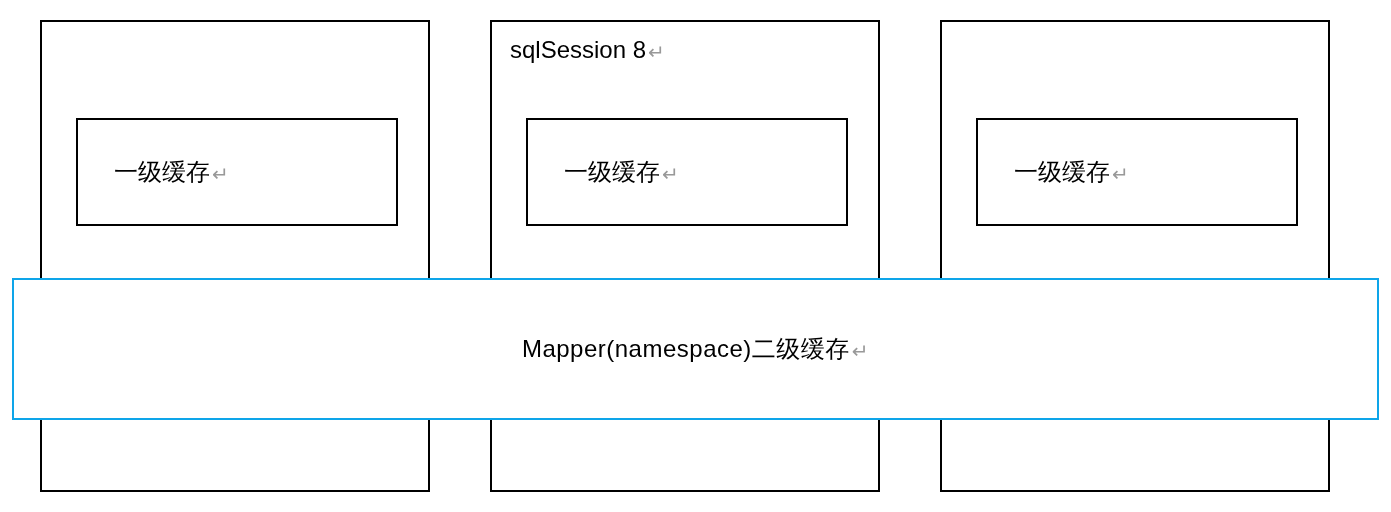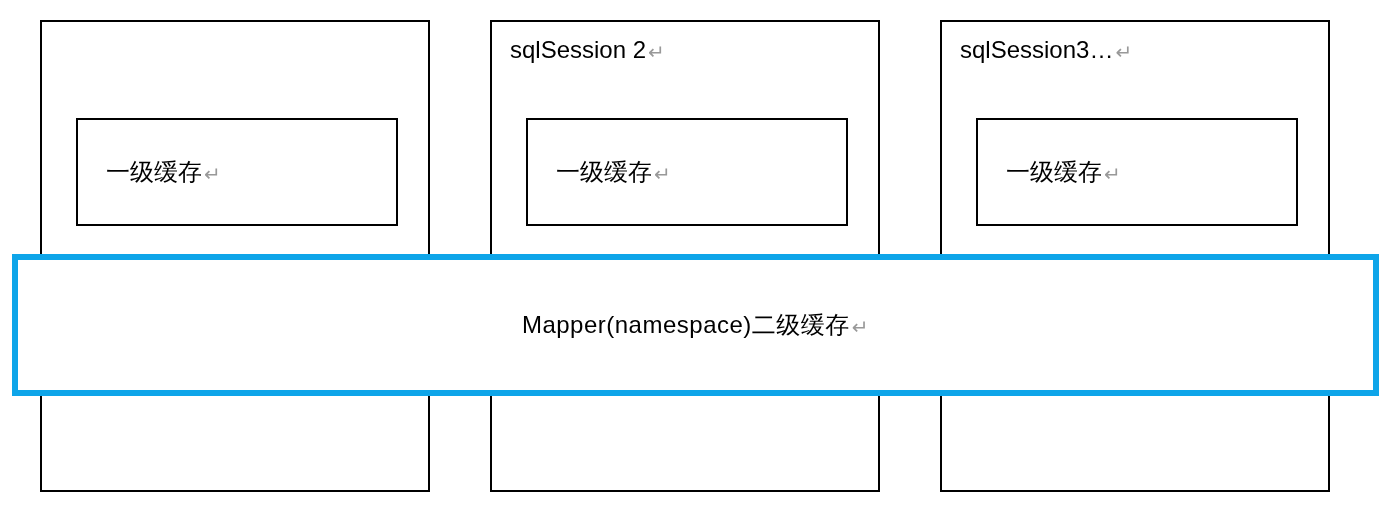--- a/index.html
+++ b/index.html
@@ -31,66 +31,64 @@
       color: #999;
       vertical-align: middle;
       margin-left: 2px;
     }
     .l1-cache-box {
       position: absolute;
       border: 2px solid #000;
       background: #fff;
       display: flex;
       align-items: center;
-      padding-left: 28px;
+      padding-left: 36px;
     }
     .l1-cache-label {
       font-size: 24px;
       color: #000;
     }
     .l2-cache-box {
       position: absolute;
-      border: 6px solid #0ea5e9;
+      border: 2px solid #0ea5e9;
       background: #fff;
       display: flex;
       align-items: center;
       justify-content: center;
+      margin-top: 24px;
     }
     .l2-cache-label {
       font-size: 24px;
       color: #000;
       letter-spacing: 0.5px;
     }
   </style>
 </head>
 <body>
 
 <div class="session-box" style="left:40px; top:20px; width:390px; height:472px;">
   <div class="l1-cache-box" style="left:34px; top:96px; width:322px; height:108px;">
     <span class="l1-cache-label">
       <span>一级缓存</span><span class="return-mark">↵</span>
     </span>
   </div>
 </div>
 
 <div class="session-box" style="left:490px; top:20px; width:390px; height:472px;">
   <div class="session-label">
-    <span>sqlSession 2</span><span class="return-mark">↵</span>
+    <span>sqlSession 8</span><span class="return-mark">↵</span>
   </div>
   <div class="l1-cache-box" style="left:34px; top:96px; width:322px; height:108px;">
     <span class="l1-cache-label">
       <span>一级缓存</span><span class="return-mark">↵</span>
     </span>
   </div>
 </div>
 
 <div class="session-box" style="left:940px; top:20px; width:390px; height:472px;">
-  <div class="session-label">
-    <span>sqlSession3…</span><span class="return-mark">↵</span>
-  </div>
   <div class="l1-cache-box" style="left:34px; top:96px; width:322px; height:108px;">
     <span class="l1-cache-label">
       <span>一级缓存</span><span class="return-mark">↵</span>
     </span>
   </div>
 </div>
 
 <div class="l2-cache-box" style="left:12px; top:254px; width:1367px; height:142px;">
   <span class="l2-cache-label">
     <span>Mapper(namespace)二级缓存</span><span class="return-mark">↵</span>

